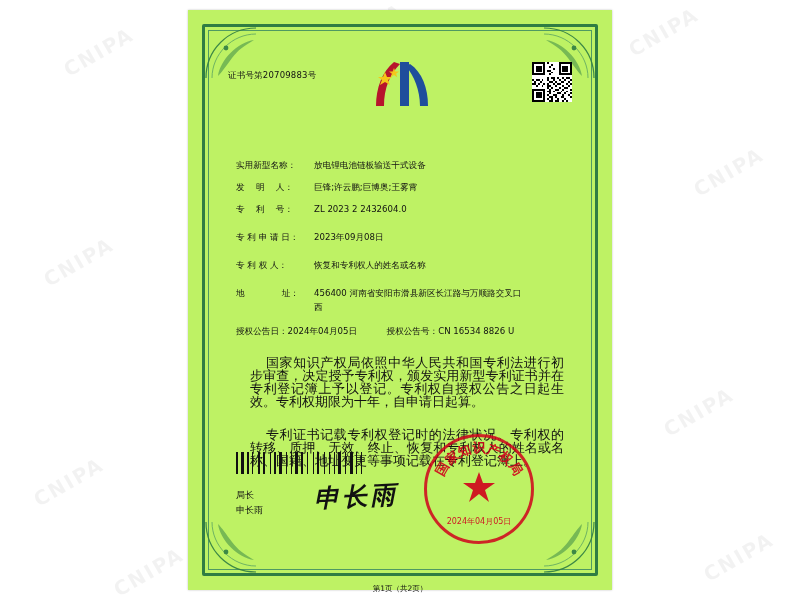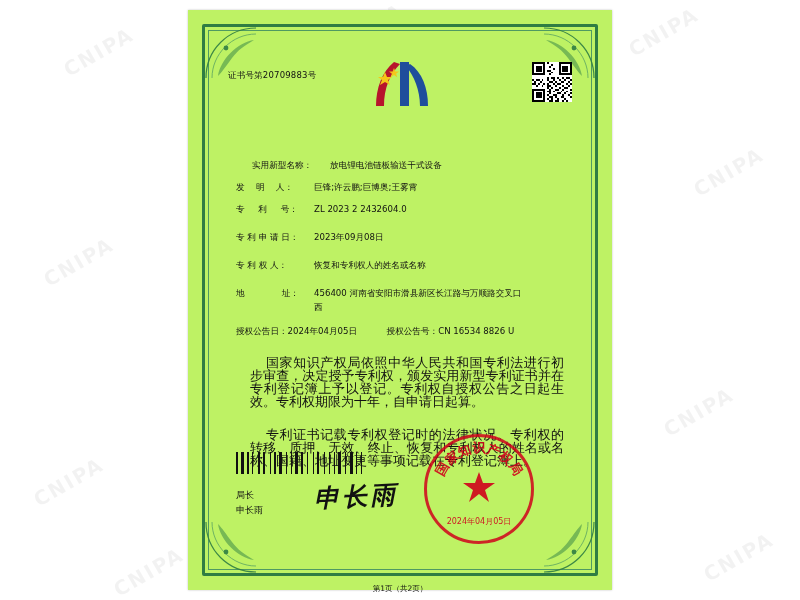--- a/index.html
+++ b/index.html
@@ -377,23 +377,23 @@
             <rect x="9" y="20" width="2" height="1"></rect>
               <rect x="12" y="20" width="2" height="1"></rect>
             <rect x="16" y="20" width="1" height="1"></rect>
               <rect x="18" y="20" width="1" height="1"></rect>
           </g>
         </svg>
       </div>
 
 
       <div id="fields">
-          <div class="field" style="top: 114px; margin-left: 16px;"><span class="lbl" style="display: inline-block; width: 78px;">实用新型名称：</span><span class="val">放电锂电池链板输送干式设备</span></div>
+          <div class="field" style="top: 114px;"><span class="lbl" style="display: inline-block; width: 78px;">实用新型名称：</span><span class="val">放电锂电池链板输送干式设备</span></div>
           <div class="field" style="top: 136px;"><span class="lbl" style="display: inline-block; width: 78px;">发　 明　 人：</span><span class="val">巨锋;许云鹏;巨博奥;王雾霄</span></div>
-          <div class="field" style="top: 158px;"><span class="lbl" style="display: inline-block; width: 78px; font-family: Liberation Mono, monospace;">专　 利　 号：</span><span class="val">ZL 2023 2 2432604.0</span></div>
+          <div class="field" style="top: 158px;"><span class="lbl" style="display: inline-block; width: 78px;">专　 利　 号：</span><span class="val">ZL 2023 2 2432604.0</span></div>
           <div class="field" style="top: 186px;"><span class="lbl" style="display: inline-block; width: 78px;">专 利 申 请 日：</span><span class="val">2023年09月08日</span></div>
           <div class="field" style="top: 214px;"><span class="lbl" style="display: inline-block; width: 78px;">专 利 权 人：</span><span class="val">恢复和专利权人的姓名或名称</span></div>
           <div class="field" style="top: 242px; text-decoration: underline;"><span class="lbl" style="display: inline-block; width: 78px;">地　　　　 址：</span><span class="val">456400 河南省安阳市滑县新区长江路与万顺路交叉口</span></div>
           <div class="field" style="top: 256px;"><span class="lbl" style="display: inline-block; width: 78px;"></span><span class="val">西</span></div>
         </div>
 
       <div class="field" id="grant-row" style="top: 280px; padding-left: 0px;">
         <span class="lbl">授权公告日：</span><span class="val">2024年04月05日</span>
         <span style="display:inline-block;width:24px"></span>
         <span class="lbl">授权公告号：</span><span class="val">CN 16534 8826 U</span>

